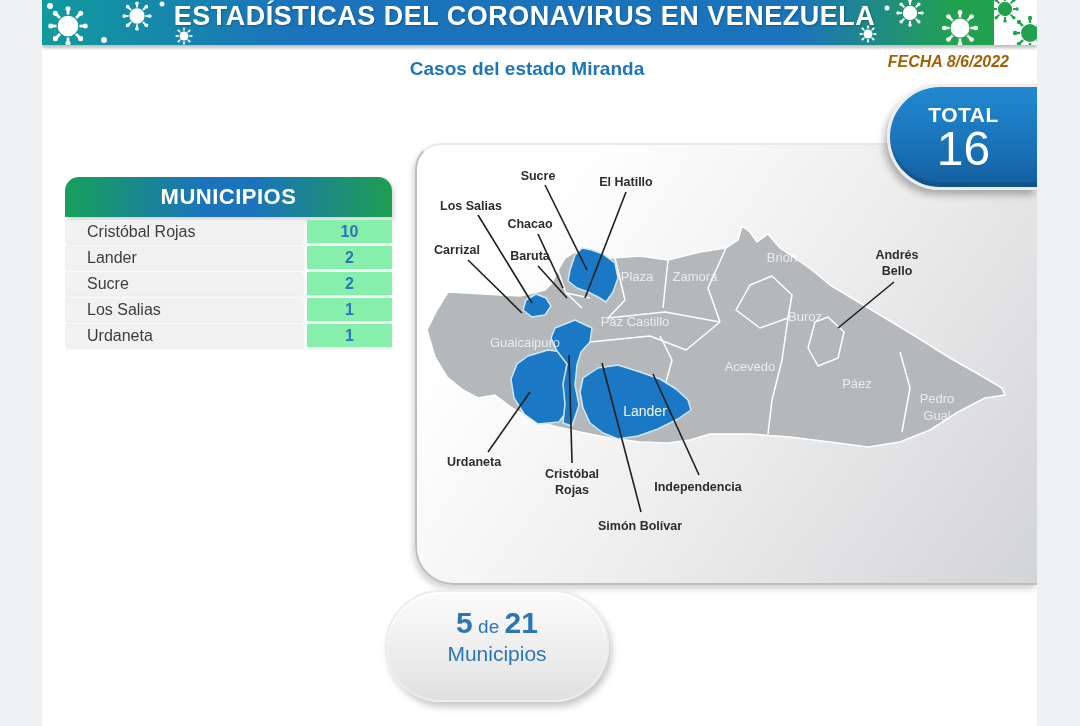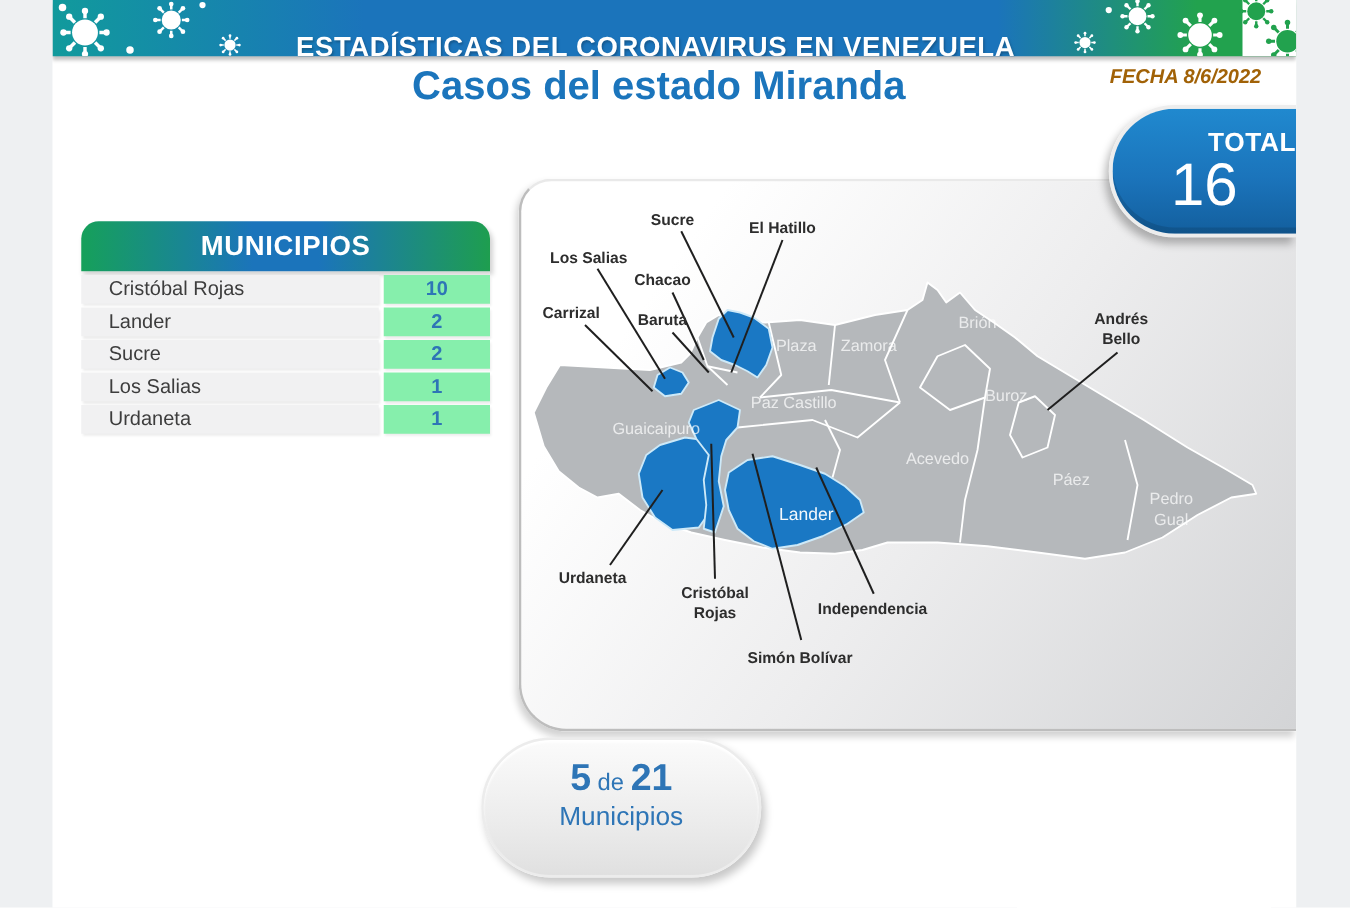--- a/index.html
+++ b/index.html
@@ -12,48 +12,48 @@
   }
 
   
   .banner {
     position:absolute; left:0; top:0; width:995px; height:45px;
     background:linear-gradient(90deg,#119a9c 0%,#1b74bb 25%,#1b74bb 76%,#22a24e 92%,#22a24e 100%);
     overflow:hidden;
     box-shadow:0 3px 3px rgba(0,0,0,0.25);
   }
   .banner-title {
-    position:absolute; left:0; right:30px; top:25px; text-align:center;
-    color:#ffffff; font-size:22px; font-weight:bold; letter-spacing:0.5px;
+    position:absolute; left:0; right:30px; top:1px; text-align:center;
+    color:#ffffff; font-size:27px; font-weight:bold; letter-spacing:0.5px;
     text-shadow:1px 1px 2px rgba(0,0,0,0.25);
   }
   .banner svg.virusfield { position:absolute; left:0; top:0; }
 
   
   .main-title {
     position:absolute; left:255px; top:50px; width:460px; text-align:center;
-    color:#1b75bc; font-weight:bold; font-size:32px; line-height:37px;
+    color:#1b75bc; font-weight:bold; font-size:19px; line-height:37px;
   }
 
   
   .date-label {
     position:absolute; right:28px; top:53px; width:300px; text-align:right;
     color:#a16207; font-size:16px; font-weight:bold; font-style:italic;
   }
 
   
   .total-badge {
     position:absolute; right:0; top:84px; width:150px; height:106px;
     background:linear-gradient(180deg,#2089cf 0%,#1b74bb 55%,#135f9e 100%);
     border:3px solid #ededed; border-right:none;
     border-radius:53px 0 0 53px;
     box-shadow:-3px 5px 7px rgba(0,0,0,0.28), inset 0 -5px 0 rgba(0,0,0,0.12);
     color:#fff; text-align:center;
   }
-  .total-badge .t-label { margin-top:16px; font-size:21px; font-weight:bold; letter-spacing:0.5px;text-align:right; }
+  .total-badge .t-label { margin-top:16px; font-size:21px; font-weight:bold; letter-spacing:0.5px; }
   .total-badge .t-value { font-size:48px; font-weight:normal; line-height:44px; }
 
   
   .muni-table { position:absolute; left:23px; top:177px; width:327px; }
   .muni-header {
     height:40px; border-radius:14px 14px 0 0;
     background:linear-gradient(90deg,#16a05a 0%,#1b74bb 42%,#1b74bb 58%,#1e9e4f 100%);
     color:#fff; font-size:22px; font-weight:bold; letter-spacing:0.5px;
     display:flex; align-items:center; justify-content:center;
     box-shadow:2px 3px 4px rgba(0,0,0,0.18);

